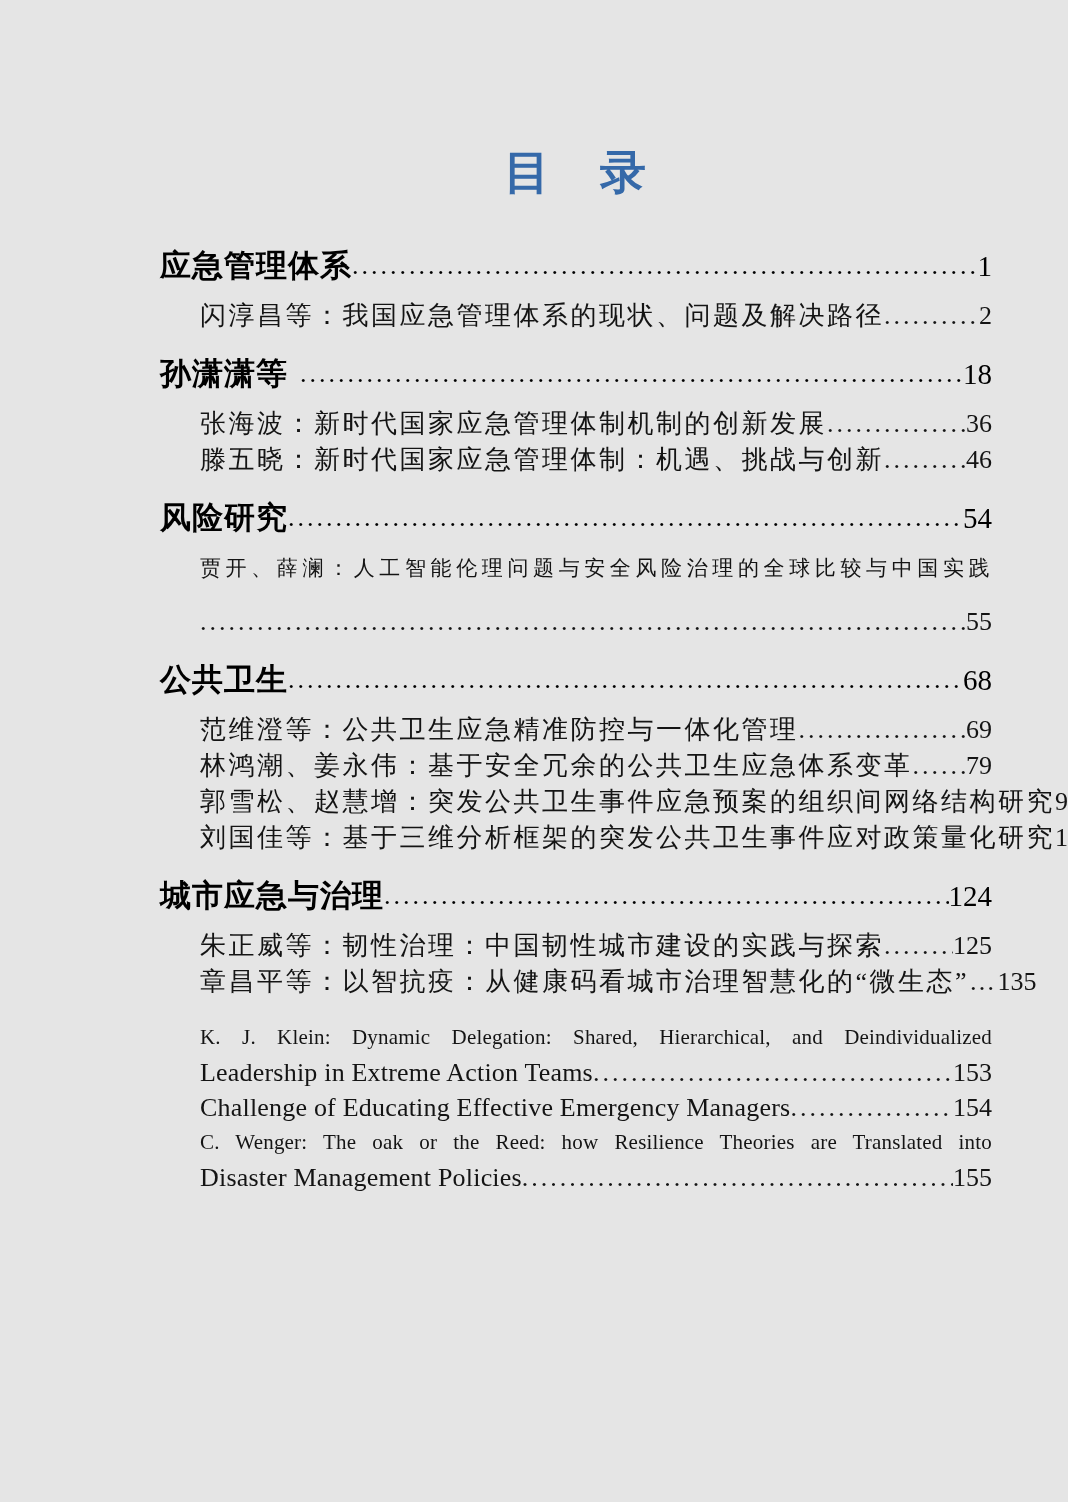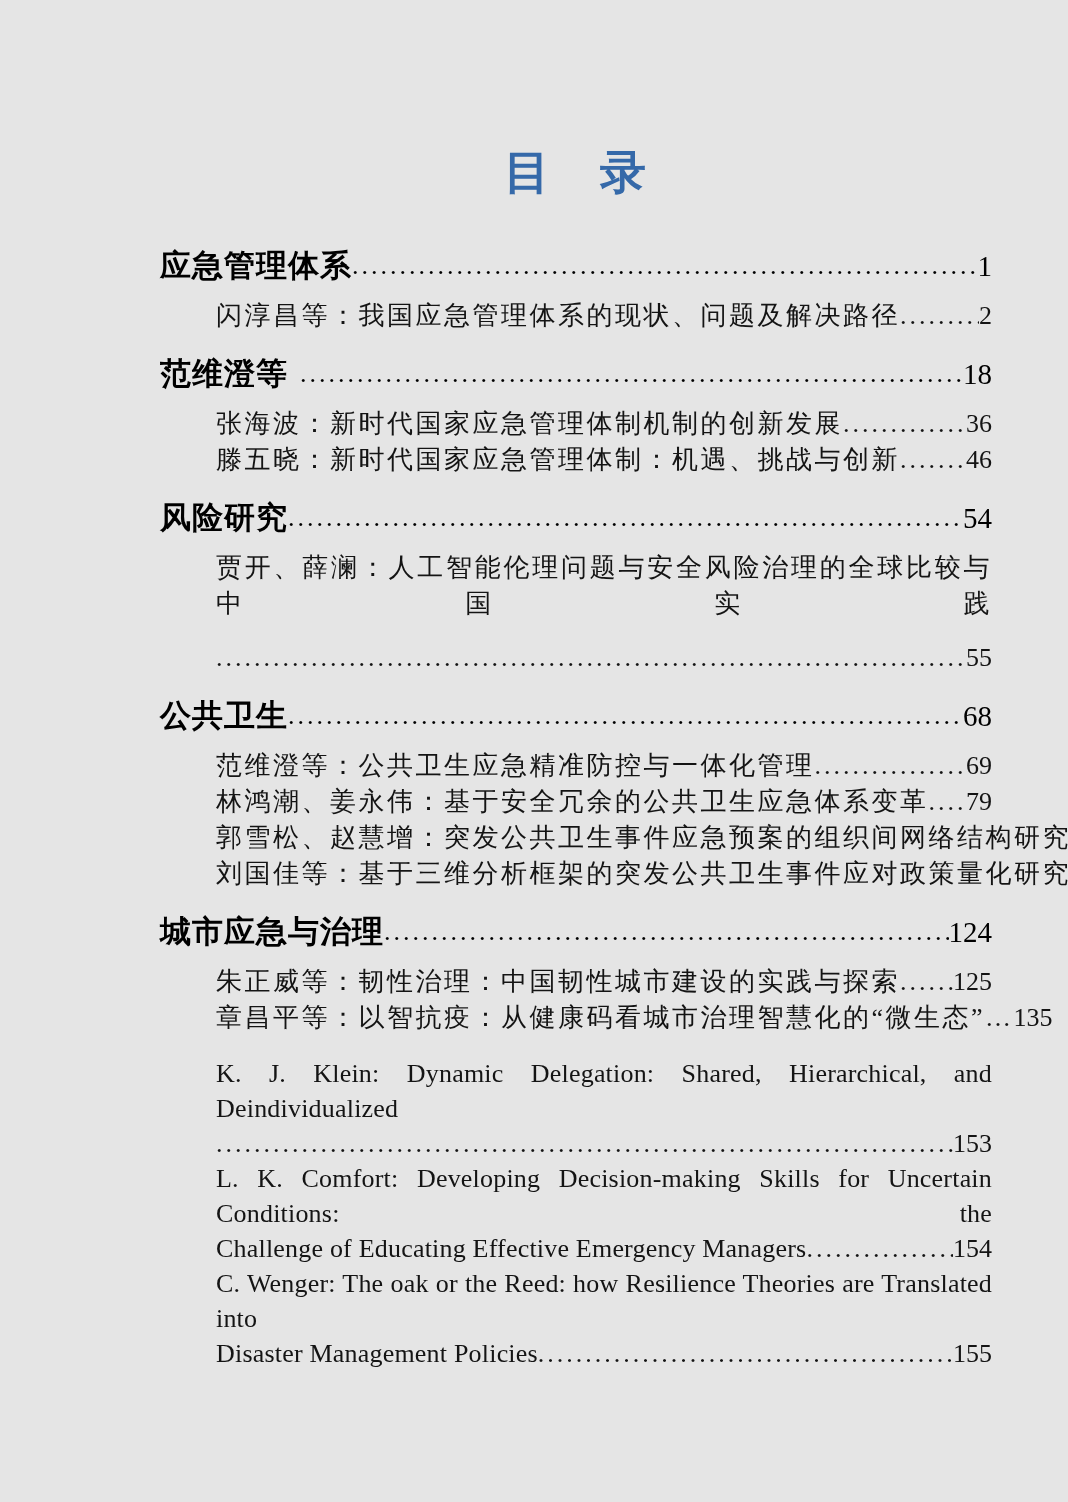--- a/index.html
+++ b/index.html
@@ -34,36 +34,36 @@
     line-height:40px;
     margin-bottom:12px;
     color:#000000;
   }
   .heading-line .htext{letter-spacing:1px;white-space:nowrap;}
   .heading-line .pnum{
     font-family:"Liberation Serif", serif;
     font-weight:normal;
     font-size:29px;
   }
-  .entries{margin-left:56px;}
+  .entries{margin-left:40px;}
   .entry-line{
     display:flex;
     align-items:baseline;
     font-size:26px;
     line-height:36px;
     color:#141414;
   }
   .entry-line .etext{letter-spacing:2.5px;white-space:nowrap;}
   .entry-line.en{line-height:35px;}
   .entry-line.en .etext{letter-spacing:0.2px;}
   .entry-line.full{
     display:block;
     text-align:justify;
     text-align-last:justify;
-    font-size:26px;
+    font-size:21px;
   }
   .entry-line.full .etext{white-space:normal;}
   .entry-line.spaced{margin-top:18px;}
   .leader{
     flex:1 1 auto;
     min-width:0;
     overflow:hidden;
     white-space:nowrap;
     font-family:"Liberation Serif", serif;
     font-weight:normal;
@@ -97,21 +97,21 @@
       <div class="entry-line">
         <span class="etext">闪淳昌等：我国应急管理体系的现状、问题及解决路径</span>
         <span class="leader"></span>
         <span class="pnum">2</span>
       </div>
     </div>
   </div>
 
   <div class="section">
     <div class="heading-line">
-      <span class="htext">范维澄等</span>
+      <span class="htext">孙潇潇等</span>
       <span class="leader" style="margin-left:12px;"></span>
       <span class="pnum">18</span>
     </div>
     <div class="entries">
       <div class="entry-line">
         <span class="etext">张海波：新时代国家应急管理体制机制的创新发展</span>
         <span class="leader"></span>
         <span class="pnum">36</span>
       </div>
       <div class="entry-line">
@@ -189,25 +189,23 @@
       </div>
     </div>
   </div>
 
   <div class="section">
     <div class="entries">
       <div class="entry-line en full">
         <span class="etext">K. J. Klein: Dynamic Delegation: Shared, Hierarchical, and Deindividualized</span>
       </div>
       <div class="entry-line en">
+        <span class="etext">Leadership in Extreme Action Teams</span>
         <span class="leader"></span>
         <span class="pnum">153</span>
-      </div>
-      <div class="entry-line en full">
-        <span class="etext">L. K. Comfort: Developing Decision-making Skills for Uncertain Conditions: the</span>
       </div>
       <div class="entry-line en">
         <span class="etext">Challenge of Educating Effective Emergency Managers</span>
         <span class="leader"></span>
         <span class="pnum">154</span>
       </div>
       <div class="entry-line en full">
         <span class="etext">C. Wenger: The oak or the Reed: how Resilience Theories are Translated into</span>
       </div>
       <div class="entry-line en">

